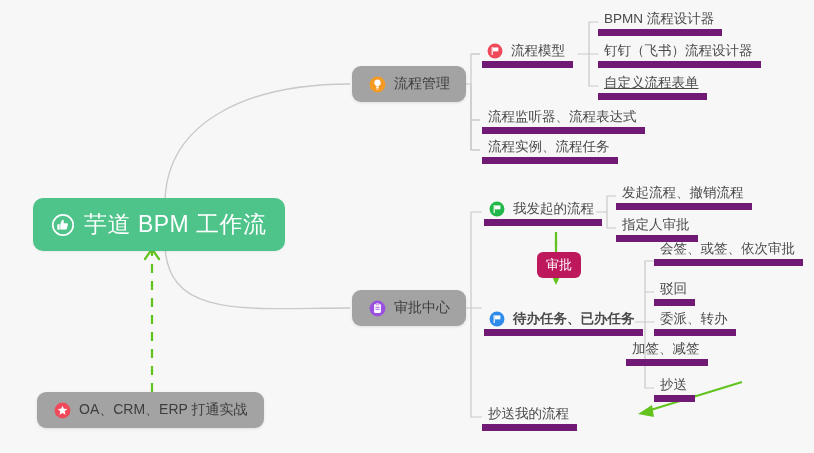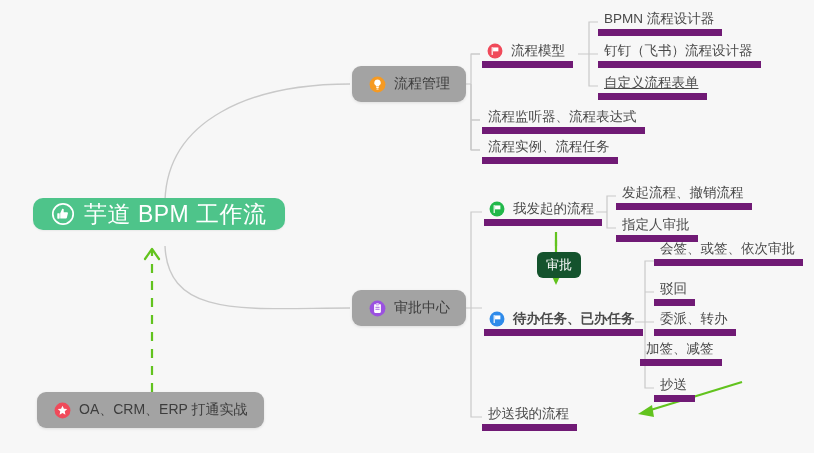--- a/index.html
+++ b/index.html
@@ -15,21 +15,21 @@
 
   .node{position:absolute;box-sizing:border-box;display:flex;align-items:center;white-space:nowrap;}
 
   
   .root{
     background:#4ec48a;
     border-radius:10px;
     color:#ffffff;
     font-size:23px;
     padding:0 18px;
-    height:32px;
+    height:53px;
     box-shadow:0 1px 2px rgba(0,0,0,.06);
   }
   .root .label{margin-left:9px;letter-spacing:.5px;}
 
   
   .card{
     background:#a3a3a3;
     border-radius:9px;
     height:36px;
     padding:0 16px;
@@ -46,21 +46,21 @@
     height:28px;
     padding:0 8px 0 6px;
     border-bottom:7px solid #701a75;
   }
   .leaf.icon-leaf{padding-left:4px;}
   .leaf .label{margin-left:7px;}
   .leaf.plain .label{margin-left:0;}
 
   
   .badge{
-    background:#14532d;
+    background:#be185d;
     border-radius:6px;
     color:#ffffff;
     font-size:13px;
     height:26px;
     padding:0 9px;
     justify-content:center;
   }
 
   
   .ic{display:inline-flex;width:18px;height:18px;flex:0 0 18px;align-items:center;justify-content:center;}
@@ -201,21 +201,21 @@
 
   <div class="node leaf plain" style="left:654px;top:238px;">
     <span class="label">会签、或签、依次审批</span>
   </div>
   <div class="node leaf plain" style="left:654px;top:278px;">
     <span class="label">驳回</span>
   </div>
   <div class="node leaf plain" style="left:654px;top:308px;">
     <span class="label">委派、转办</span>
   </div>
-  <div class="node leaf plain" style="left:640px;top:338px;text-align:right;">
+  <div class="node leaf plain" style="left:626px;top:338px;text-align:right;">
     <span class="label">加签、减签</span>
   </div>
   <div class="node leaf plain" style="left:654px;top:374px;">
     <span class="label">抄送</span>
   </div>
 
   <div class="node leaf plain" style="left:482px;top:403px;">
     <span class="label">抄送我的流程</span>
   </div>
 

